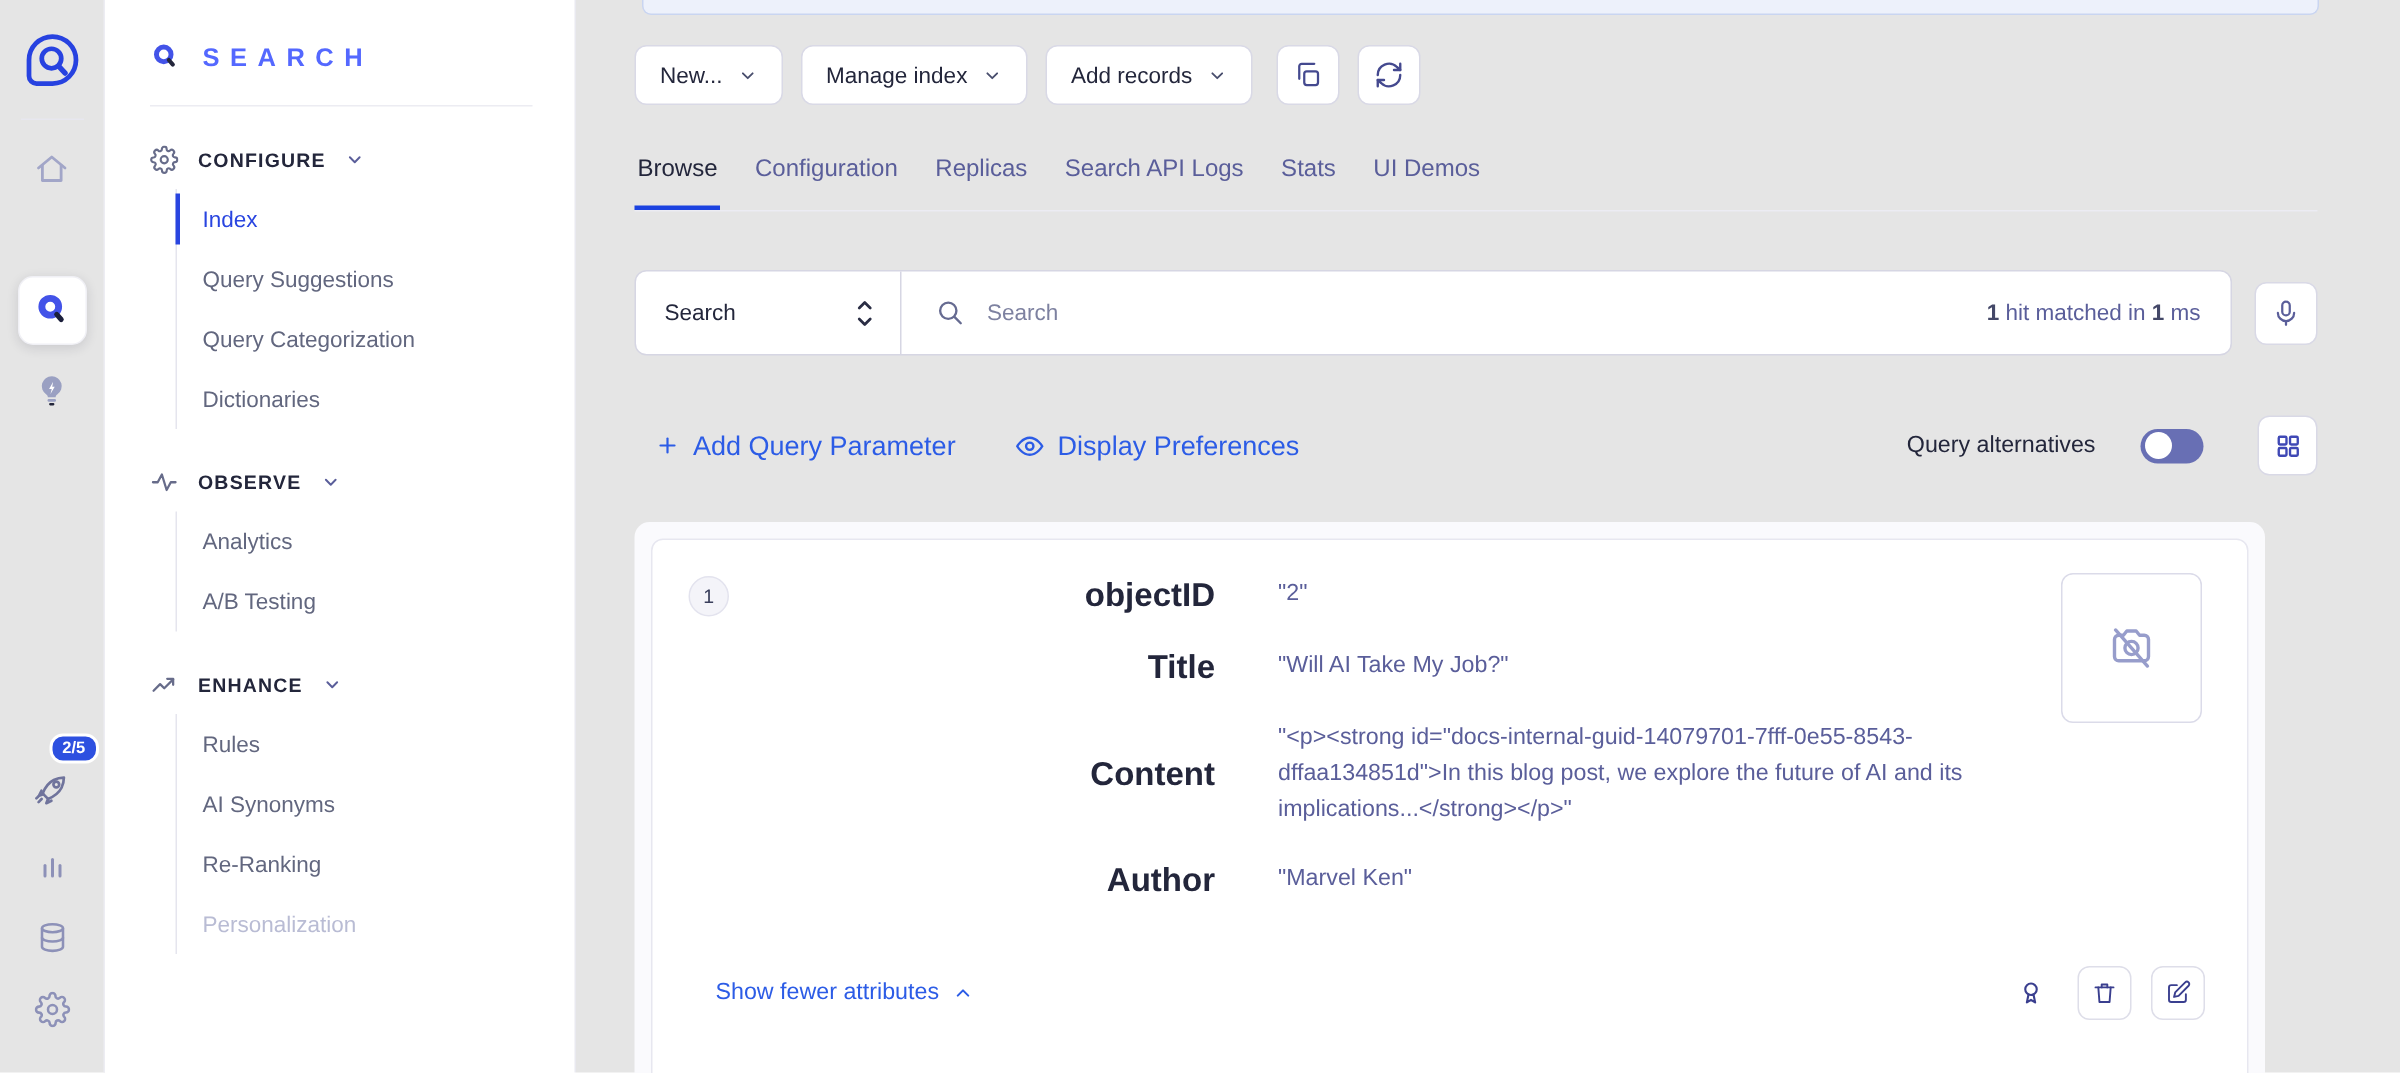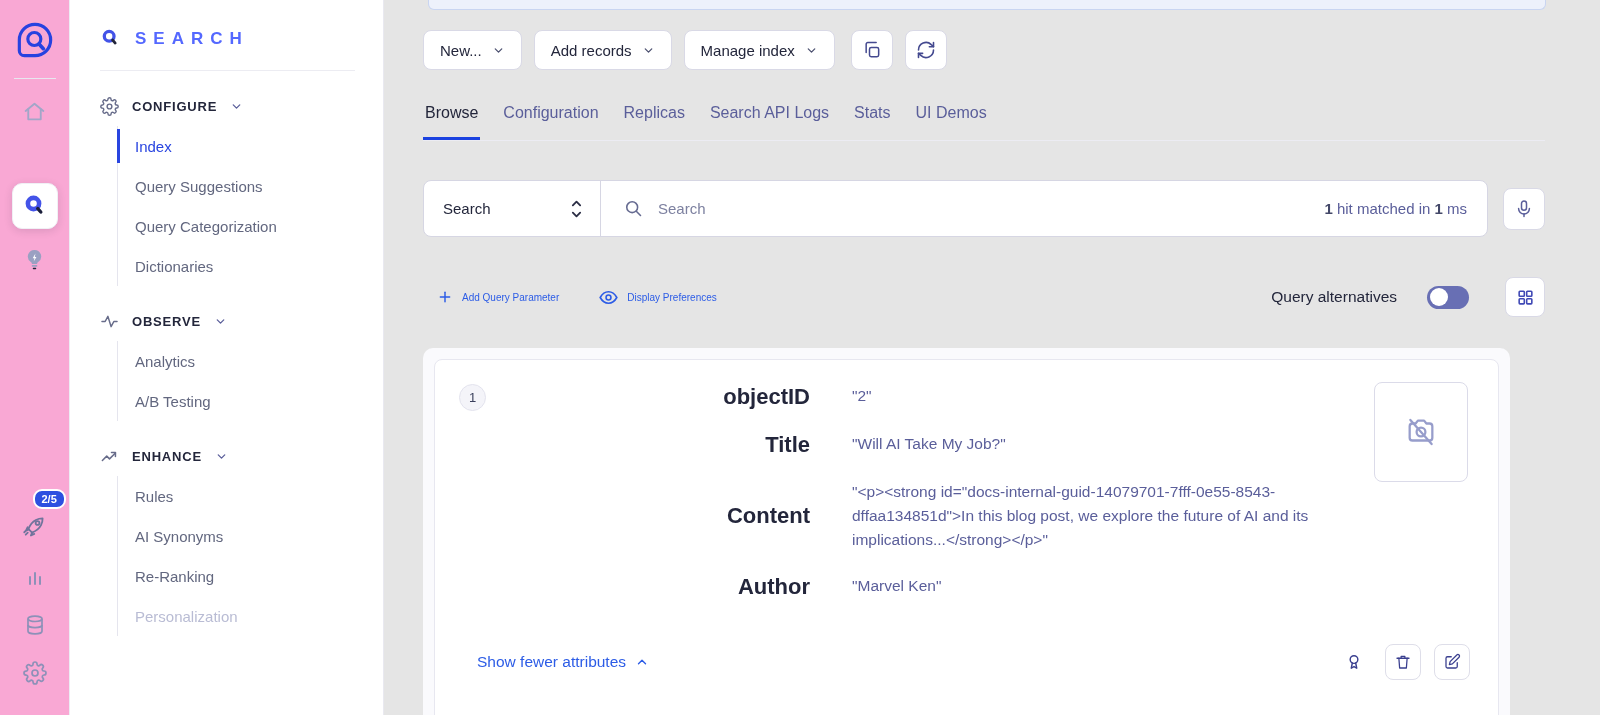--- a/index.html
+++ b/index.html
@@ -1,20 +1,20 @@
 <!DOCTYPE html>
 <html><head>
 <meta charset="utf-8">
 <style>
   * { margin:0; padding:0; box-sizing:border-box; }
   html,body { width:1600px; height:715px; overflow:hidden; background:#fff;
     font-family:"Liberation Sans", sans-serif; color:#23263b; }
 
   
-  .rail { position:absolute; left:0; top:0; width:70px; height:715px; background:#f9a8d4;
+  .rail { position:absolute; left:0; top:0; width:70px; height:715px; background:#e5e5e5;
     border-right:1px solid #ededf3; display:flex; flex-direction:column; align-items:center; }
   .rail .logo { margin-top:20px; }
   .rail-sep { width:42px; height:1px; background:#e7e7ef; margin-top:14px; }
   .rail-btn { width:70px; height:48px; display:flex; align-items:center; justify-content:center; cursor:pointer; }
   .rail-active-card { width:46px; height:46px; margin-top:48px; background:#fff; border-radius:10px;
     border:1px solid #f0f0f5; box-shadow:0 2px 8px rgba(35,38,59,.14); display:flex; align-items:center; justify-content:center; }
   .rail-spacer { flex:1; }
   .rocket-wrap { position:relative; height:56px; width:70px; display:flex; align-items:center; justify-content:center; }
   .rocket-badge { position:absolute; top:-8px; left:33px; background:#2d50e0; color:#fff; font-size:11px;
     font-weight:700; padding:2px 7px; border-radius:9px; border:2px solid #fff; }
@@ -58,21 +58,21 @@
   .search-input-wrap input { flex:1; border:none; outline:none; font-size:15px; color:#23263b;
     font-family:"Liberation Sans",sans-serif; background:transparent; }
   .search-input-wrap input::placeholder { color:#7d81a0; }
   .search-stats { font-size:15px; color:#5a5e9a; white-space:nowrap; }
   .search-stats b { font-weight:700; color:#444868; }
   .mic-btn { width:42px; height:42px; background:#fff; border:1px solid #d9d9e6; border-radius:8px;
     display:flex; align-items:center; justify-content:center; cursor:pointer; }
 
   .query-row { margin-top:40px; width:1122px; display:flex; align-items:center; }
   .q-links { display:flex; gap:40px; margin-left:14px; }
-  .q-link { display:flex; align-items:center; gap:9px; font-size:10px; color:#2c5ce6; cursor:pointer; }
+  .q-link { display:flex; align-items:center; gap:9px; font-size:18px; color:#2c5ce6; cursor:pointer; }
   .q-right { margin-left:auto; display:flex; align-items:center; gap:30px; }
   .q-alt-label { font-size:15.5px; color:#23263b; }
   .toggle { width:42px; height:23px; background:#686fb4; border-radius:12px; position:relative; cursor:pointer; }
   .toggle .knob { position:absolute; left:3px; top:2.5px; width:18px; height:18px; background:#fff; border-radius:50%; }
   .grid-btn { width:40px; height:40px; margin-left:6px; background:#fff; border:1px solid #d9d9e6; border-radius:8px;
     display:flex; align-items:center; justify-content:center; cursor:pointer; }
 
   .results-panel { margin-top:31px; width:1087px; background:#fafafd; border-radius:10px; padding:11px; height:398px; }
   .record-card { position:relative; background:#fff; border:1px solid #e7e7f0; border-radius:8px; height:376px; padding:24px 28px; }
   .rank-badge { position:absolute; left:24px; top:24px; width:27px; height:27px; border-radius:50%;
@@ -245,27 +245,27 @@
   <div class="top-partial"></div>
 
   <div class="toolbar">
     <div class="tb-btn">
       <span>New...</span>
       <svg width="13" height="13" viewBox="0 0 24 24" fill="none" stroke="#4a4f6e" stroke-width="2.3" stroke-linecap="round" stroke-linejoin="round">
           <polyline points="6 9 12 15 18 9"></polyline>
         </svg>
     </div>
     <div class="tb-btn">
+      <span>Manage index</span>
+      <svg width="13" height="13" viewBox="0 0 24 24" fill="none" stroke="#4a4f6e" stroke-width="2.3" stroke-linecap="round" stroke-linejoin="round">
+          <polyline points="6 9 12 15 18 9"></polyline>
+        </svg>
+    </div>
+    <div class="tb-btn">
       <span>Add records</span>
-      <svg width="13" height="13" viewBox="0 0 24 24" fill="none" stroke="#4a4f6e" stroke-width="2.3" stroke-linecap="round" stroke-linejoin="round">
-          <polyline points="6 9 12 15 18 9"></polyline>
-        </svg>
-    </div>
-    <div class="tb-btn">
-      <span>Manage index</span>
       <svg width="13" height="13" viewBox="0 0 24 24" fill="none" stroke="#4a4f6e" stroke-width="2.3" stroke-linecap="round" stroke-linejoin="round">
           <polyline points="6 9 12 15 18 9"></polyline>
         </svg>
     </div>
     <div class="tb-btn tb-icon-btn copy">
       <svg width="20" height="20" viewBox="0 0 24 24" fill="none" stroke="#44498f" stroke-width="1.8" stroke-linecap="round" stroke-linejoin="round">
         <rect x="9" y="9" width="11" height="11" rx="2"></rect>
           <path d="M5 15 V5 a2 2 0 0 1 2-2 h10"></path>
       </svg>
     </div>

